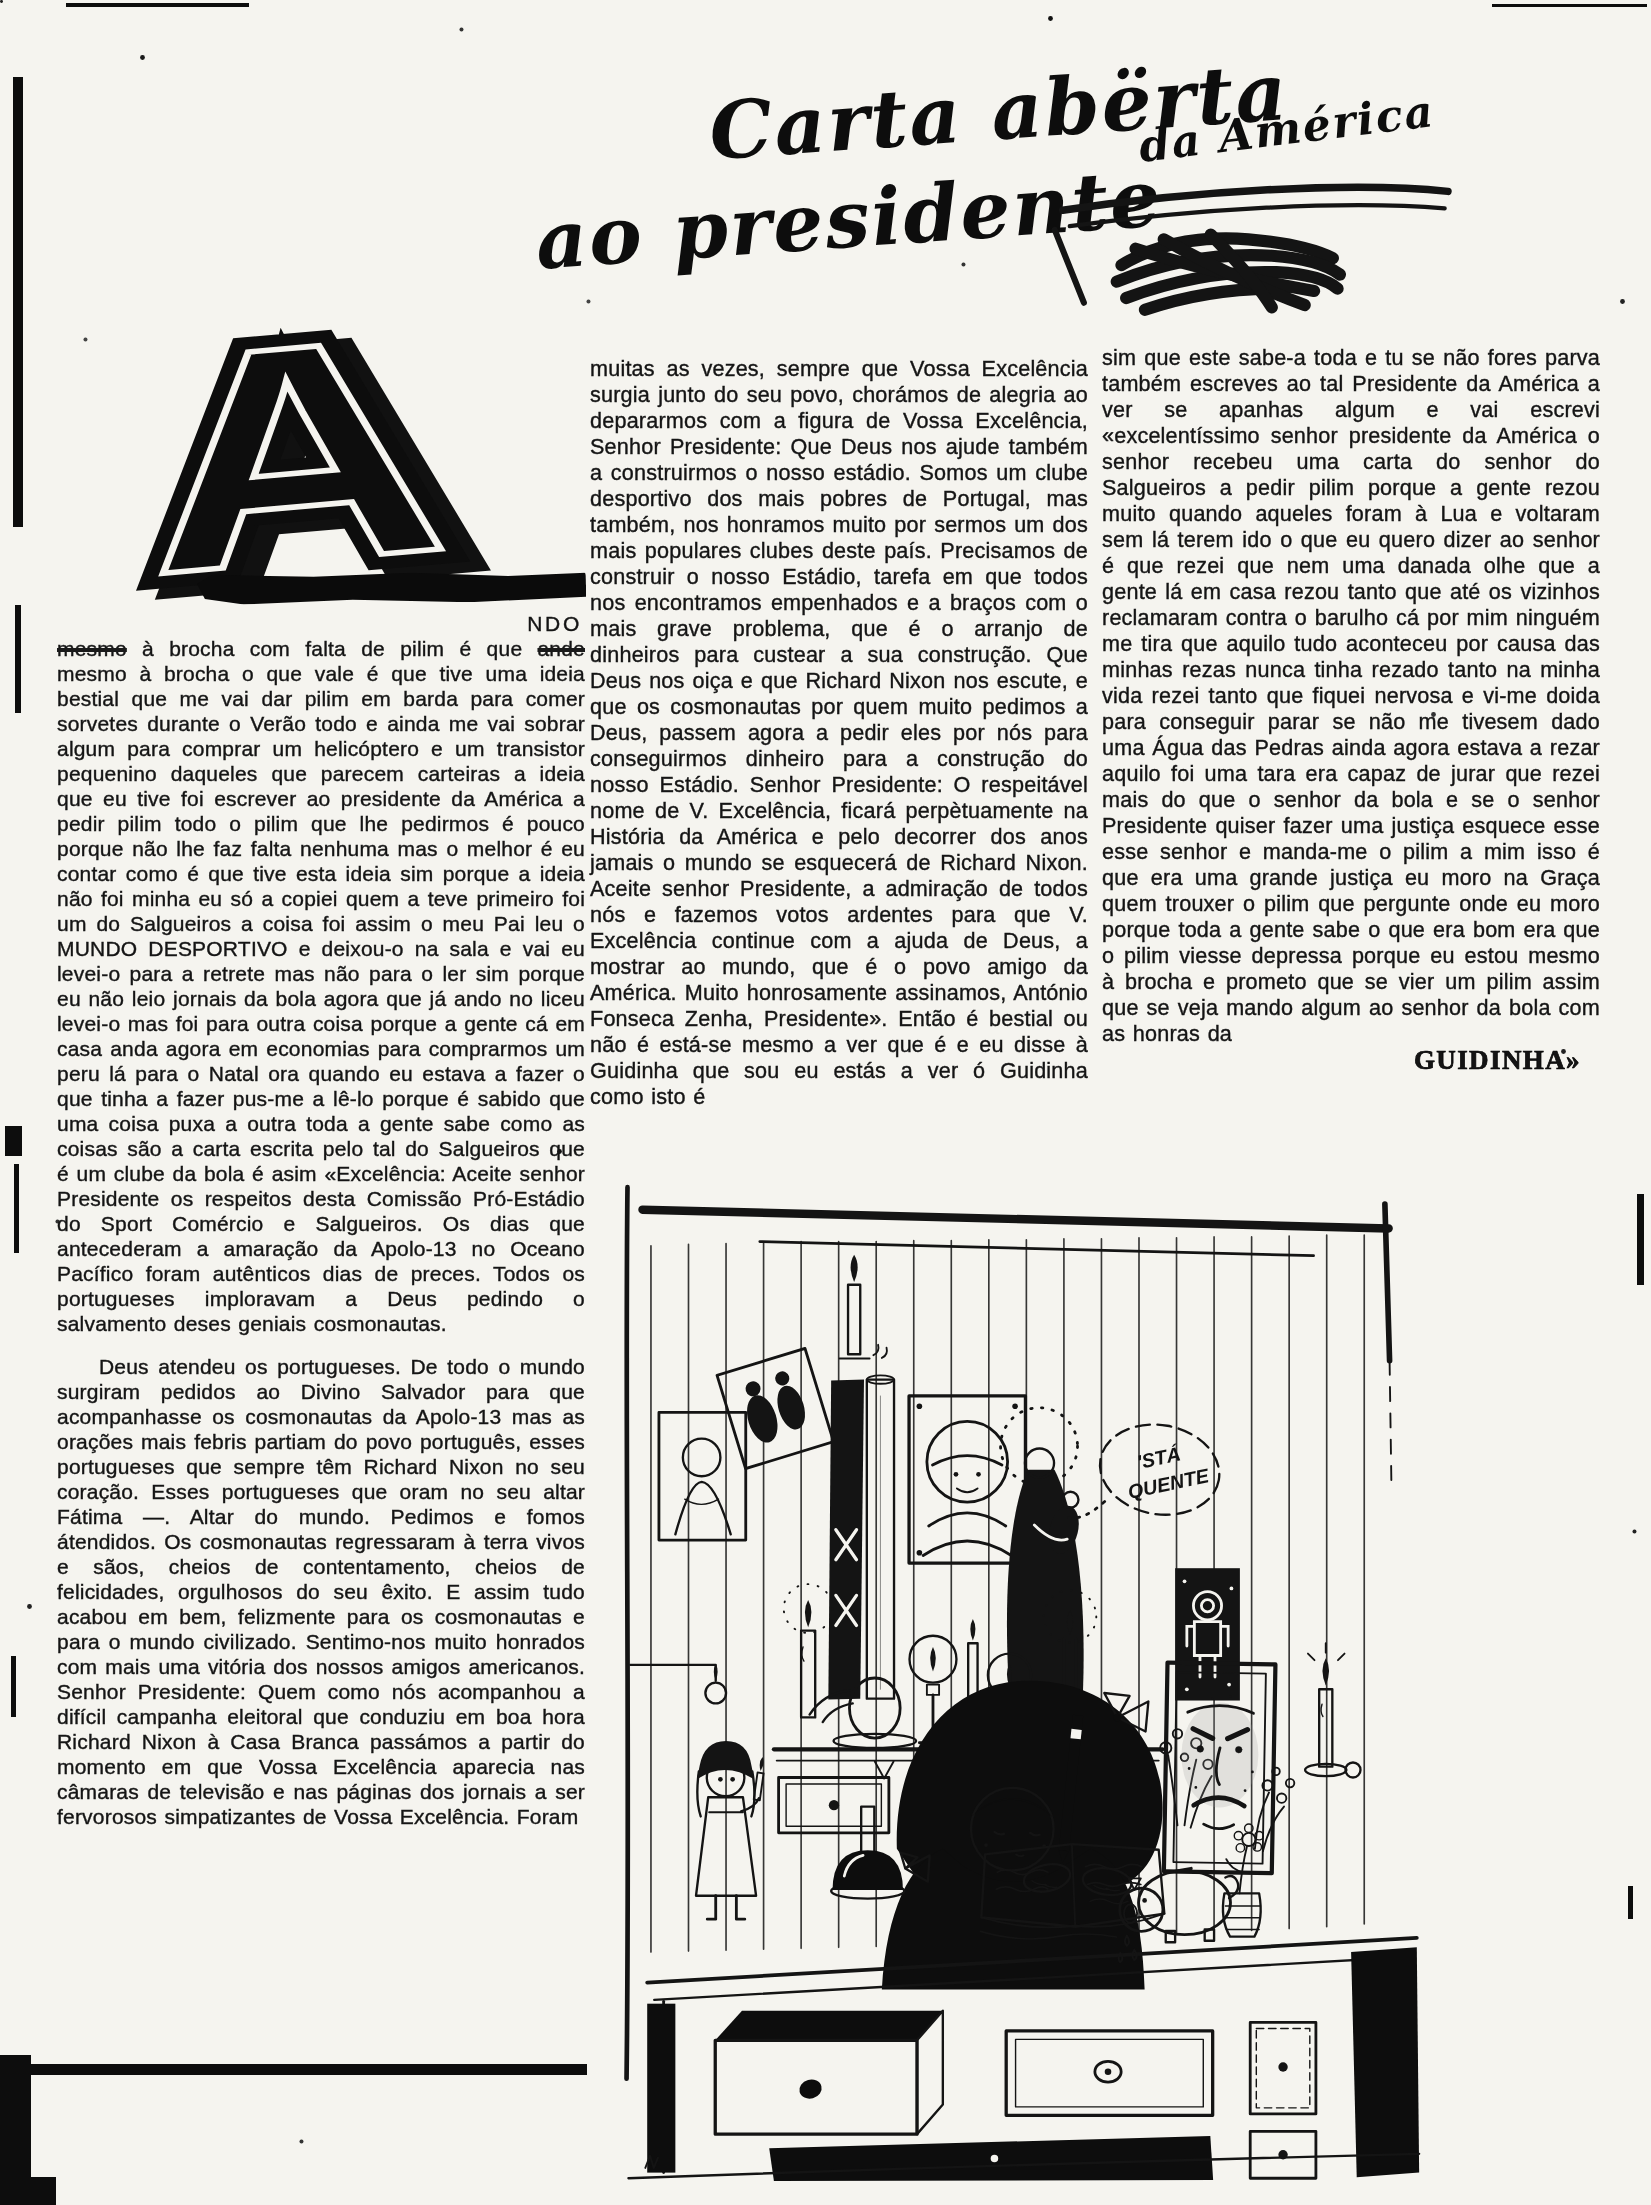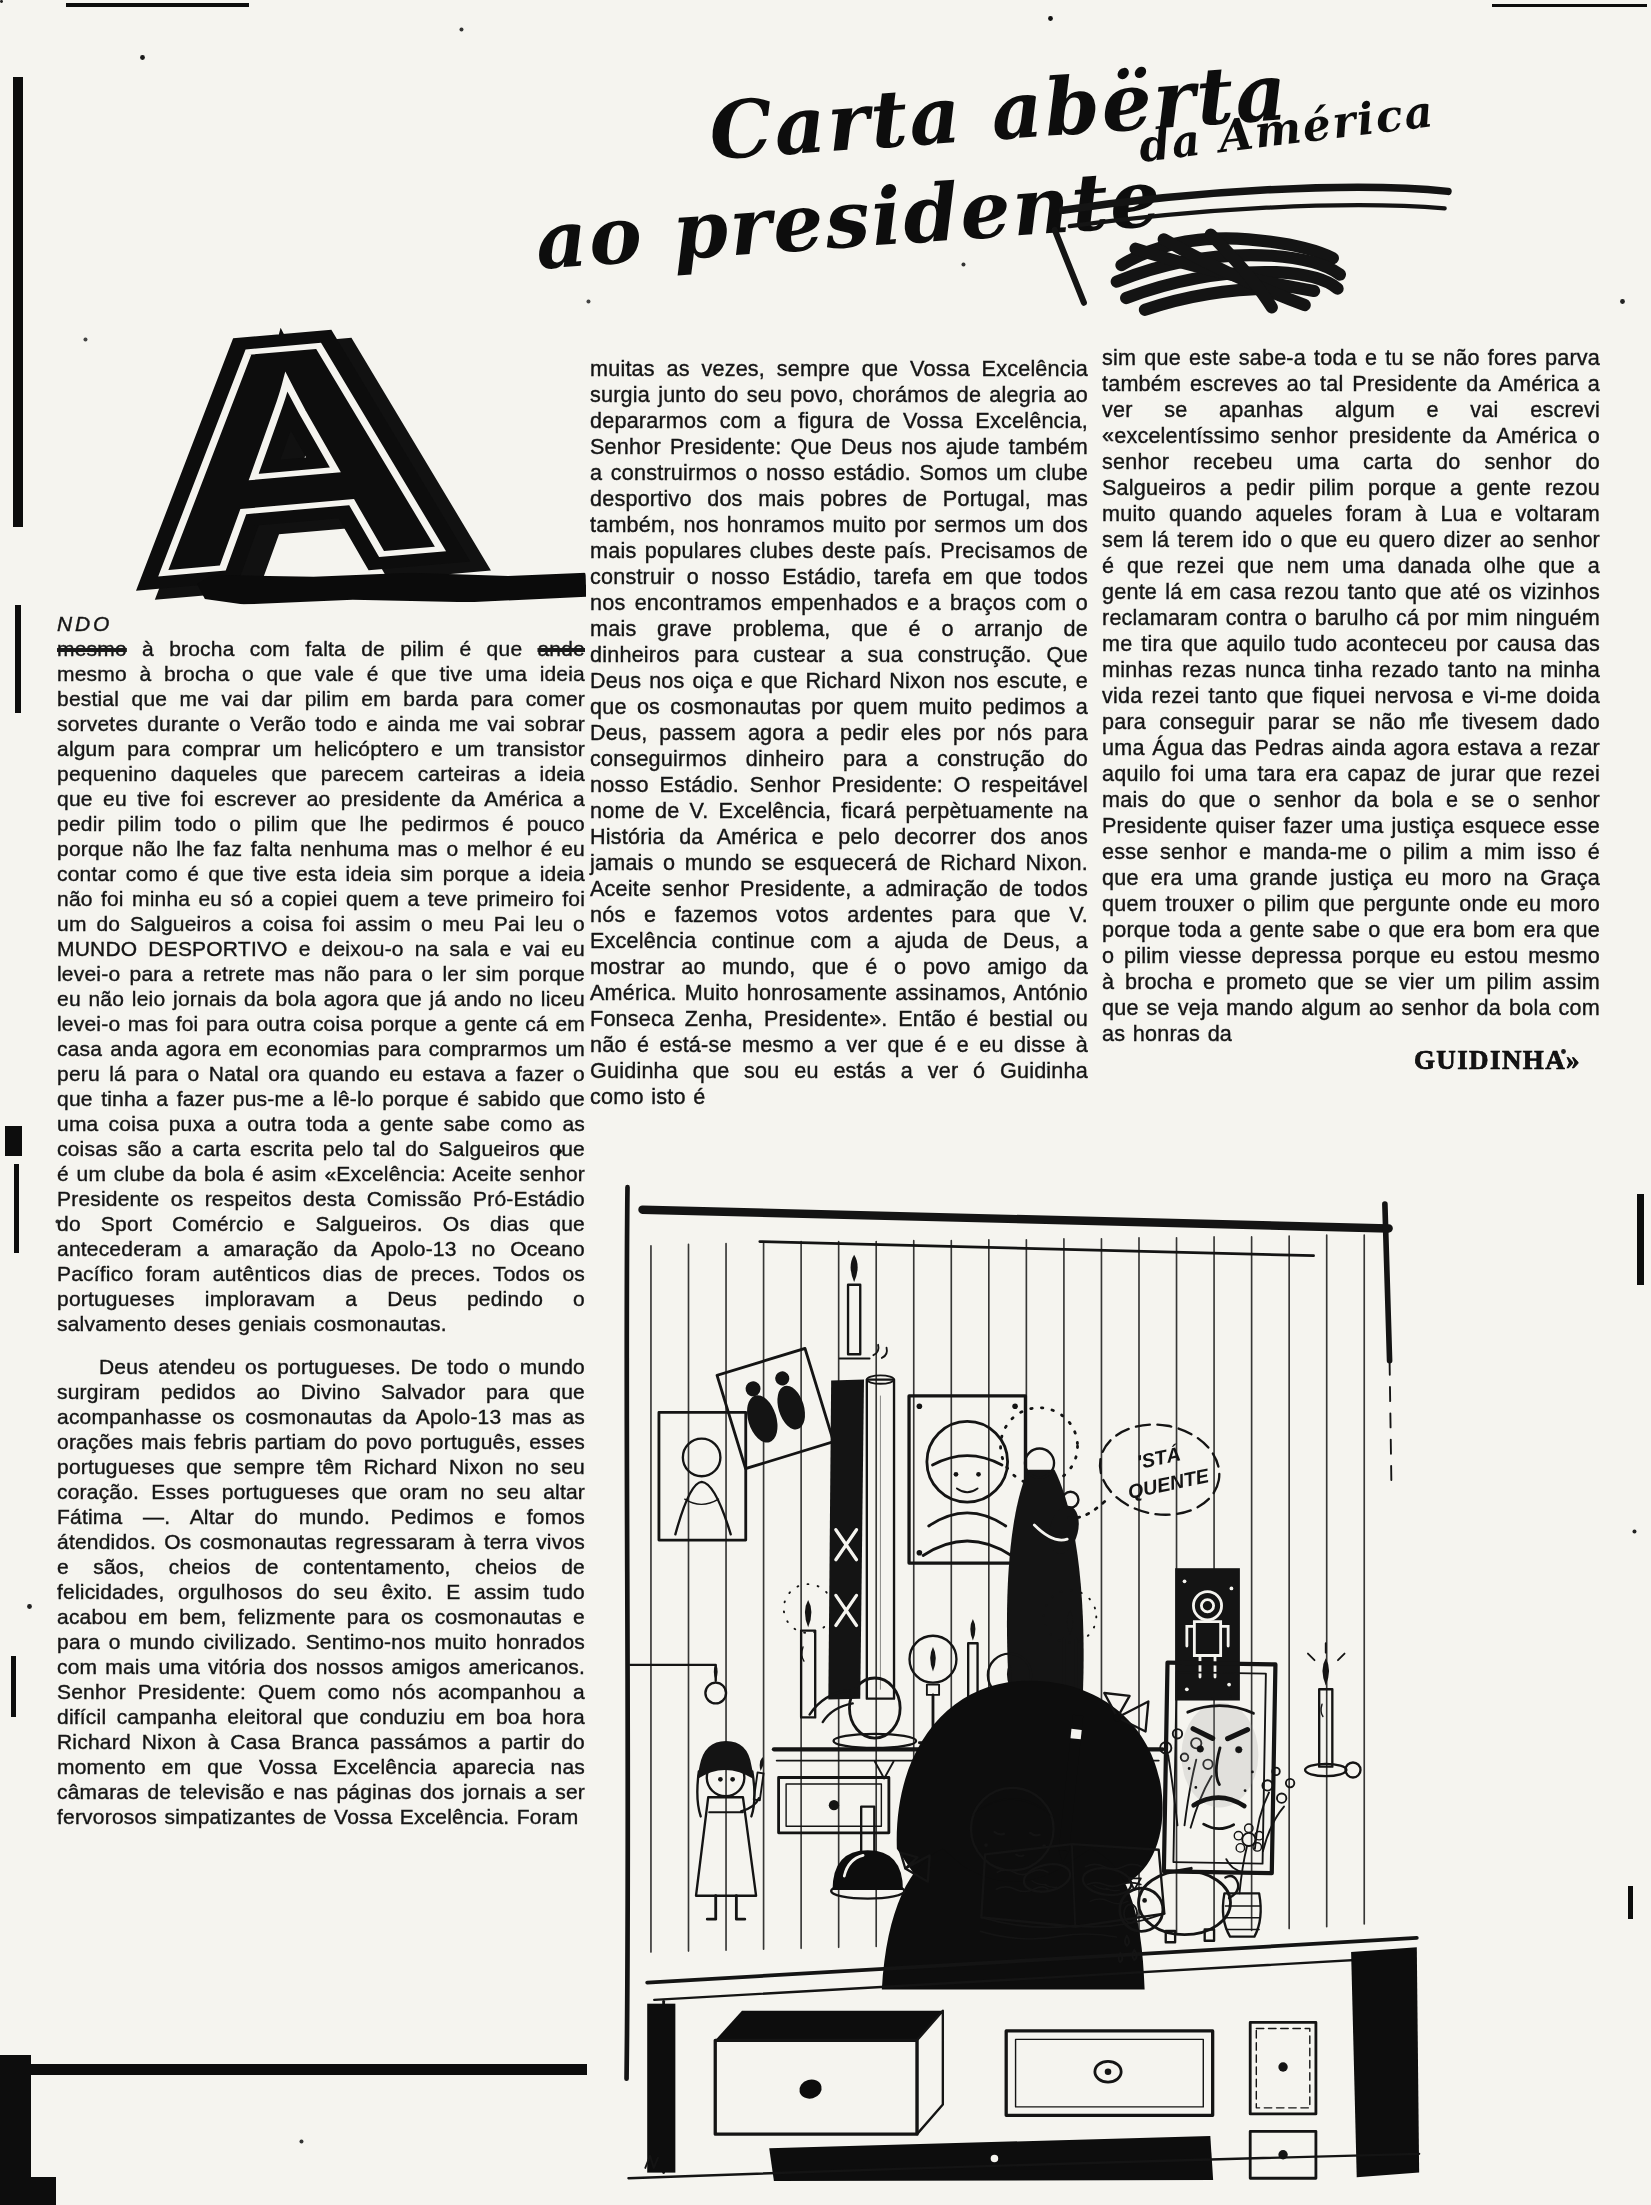--- a/index.html
+++ b/index.html
@@ -46,21 +46,21 @@
     text-align:justify;
     font-size:21.6px;line-height:26px;
     letter-spacing:0.2px;
     -webkit-text-stroke:0.4px #1a1a1a;
     word-spacing:1.4px;
   }
   .col p{margin:0;}
   #col1{left:57px;top:611px;width:528px;font-size:21px;line-height:25px;}
   #col2{left:590px;top:345px;width:498px;margin-top:11px;}
   #col3{left:1102px;top:345px;width:498px;}
-  .ndo{letter-spacing:2.8px;padding-right:2.8px;font-style:italic;}
+  .ndo{text-align:right;letter-spacing:2.8px;padding-right:2.8px;}
   .para2{margin-top:18px !important;text-indent:42px;}
   .strike{text-decoration:line-through;text-decoration-thickness:4.2px;font-weight:normal;}
   .signature{
     margin-top:21.6px;text-align:right;font-weight:bold;
     font-size:27px;letter-spacing:1.4px;padding-right:19px;font-family:Liberation Serif, serif;
     -webkit-text-stroke:0.7px #000;
   }
   
   .illustration{position:absolute;left:619px;top:1159px;width:826px;height:1023px;}
   svg .ln{stroke:#141414;fill:none;stroke-linecap:round;stroke-linejoin:round;}

